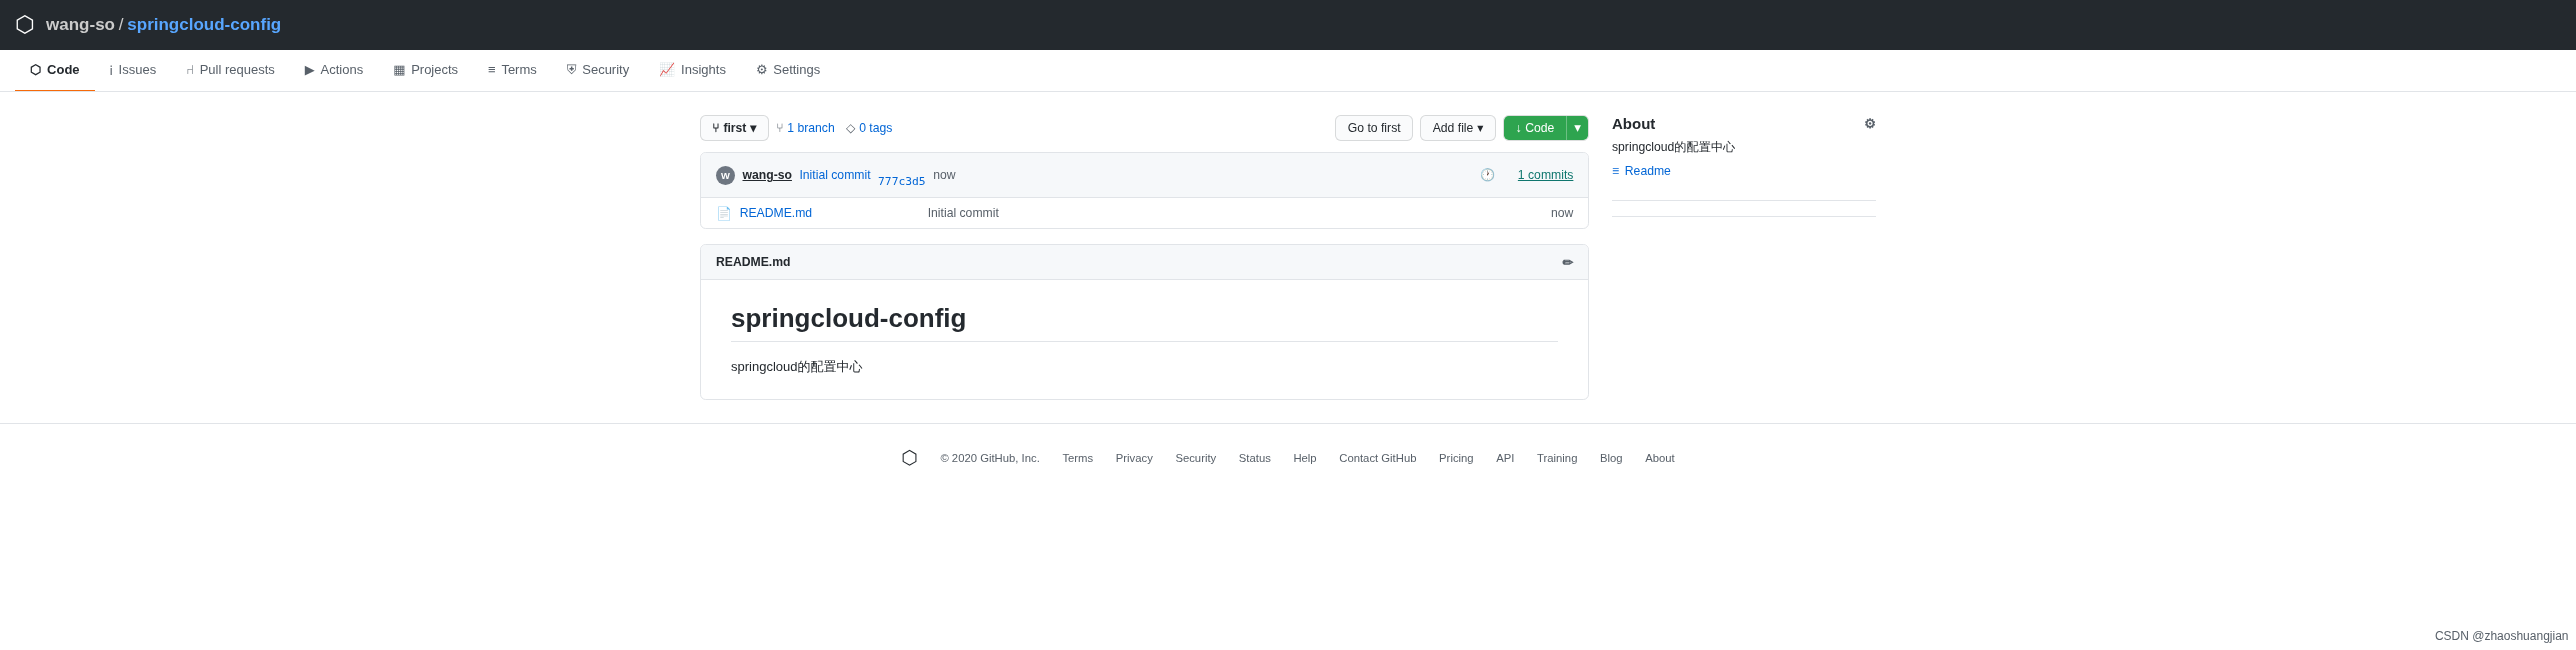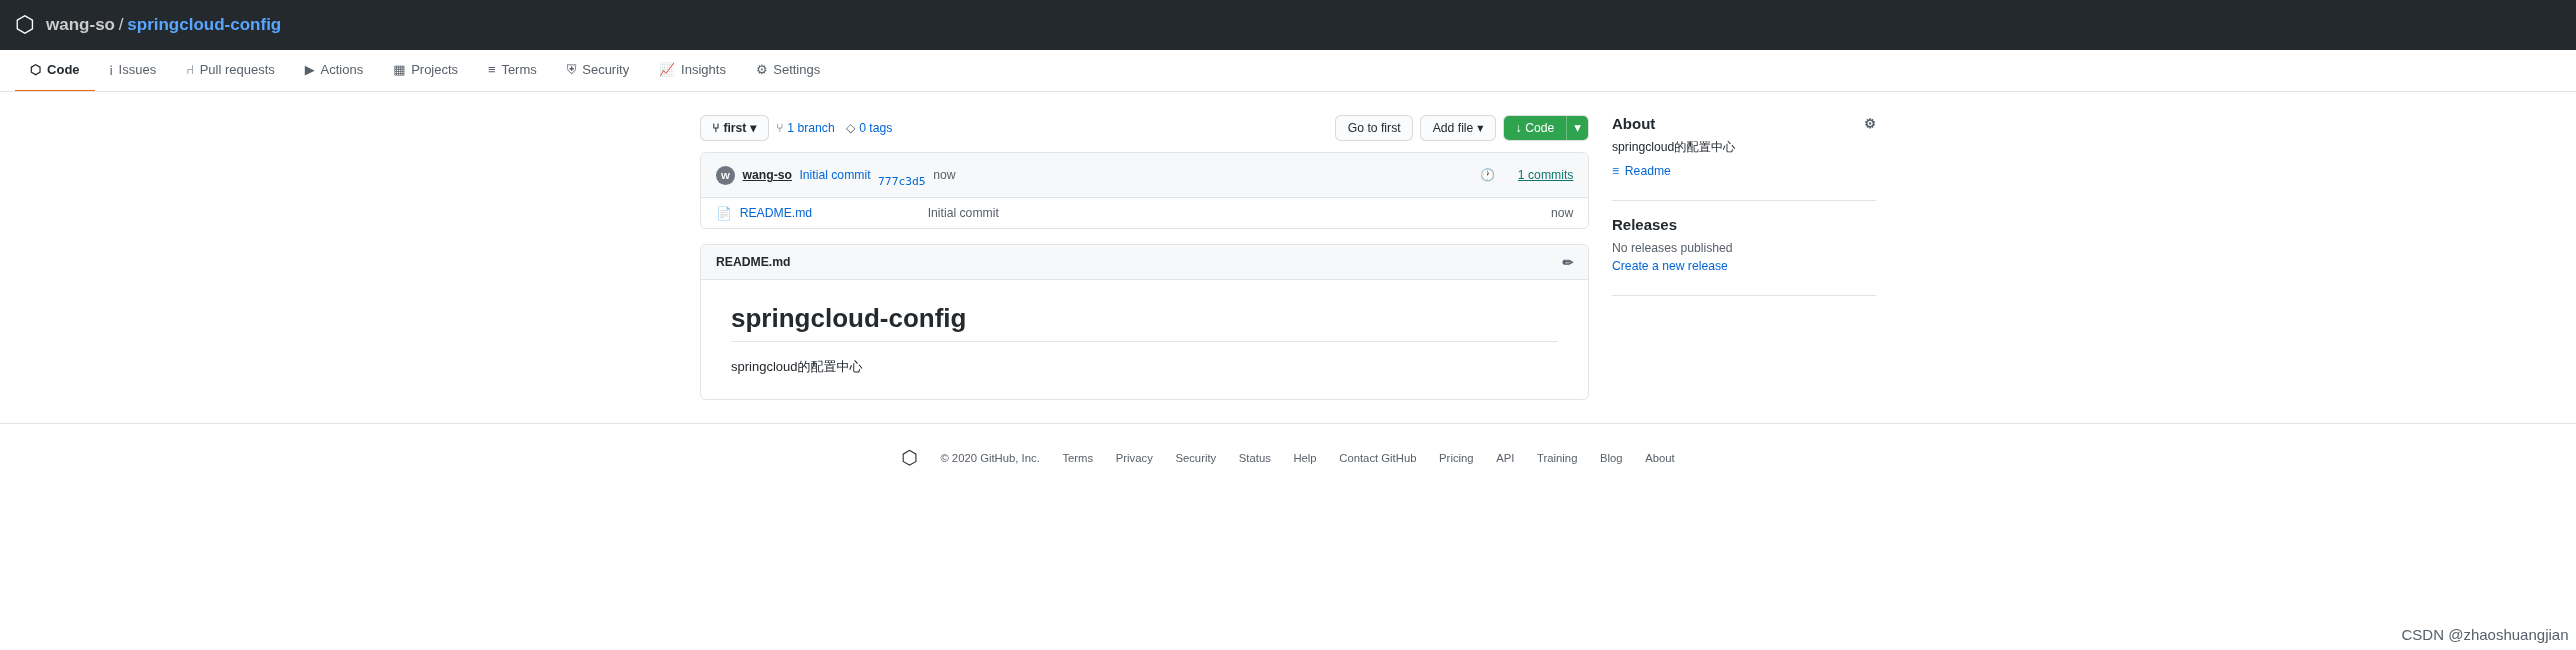--- a/index.html
+++ b/index.html
@@ -298,21 +298,21 @@
       flex-wrap: wrap;
     }
     .footer-logo { font-size: 19px; color: #24292e; }
     .footer-link { color: #586069; text-decoration: none; }
 
     
     .watermark {
       position: fixed;
       bottom: 7.5px;
       right: 7.5px;
-      font-size: 15px;
+      font-size: 12px;
       color: #586069;
     }
   </style>
 </head>
 <body>
 
 <div class="header">
   <span class="header-logo">⬡</span>
   <div class="breadcrumb">
     <a class="breadcrumb-owner" href="#">wang-so</a>
@@ -440,25 +440,20 @@
       </div>
       <p class="sidebar-desc">springcloud的配置中心</p>
       <a href="#" class="sidebar-link">
         <span>≡</span>
         <span>Readme</span>
       </a>
     </div>
 
     <hr class="sidebar-divider">
 
-    <div class="sidebar-section">
-      <div class="sidebar-sub-heading">Releases</div>
-      <p class="sidebar-muted">No releases published</p>
-      <a href="#" class="sidebar-link">Create a new release</a>
-    </div>
 
     <hr class="sidebar-divider">
 
   </div>
 </div>
 
 <footer class="footer">
   <span class="footer-logo">⬡</span>
   <span>© 2020 GitHub, Inc.</span>
   <a href="#" class="footer-link">Terms</a>

